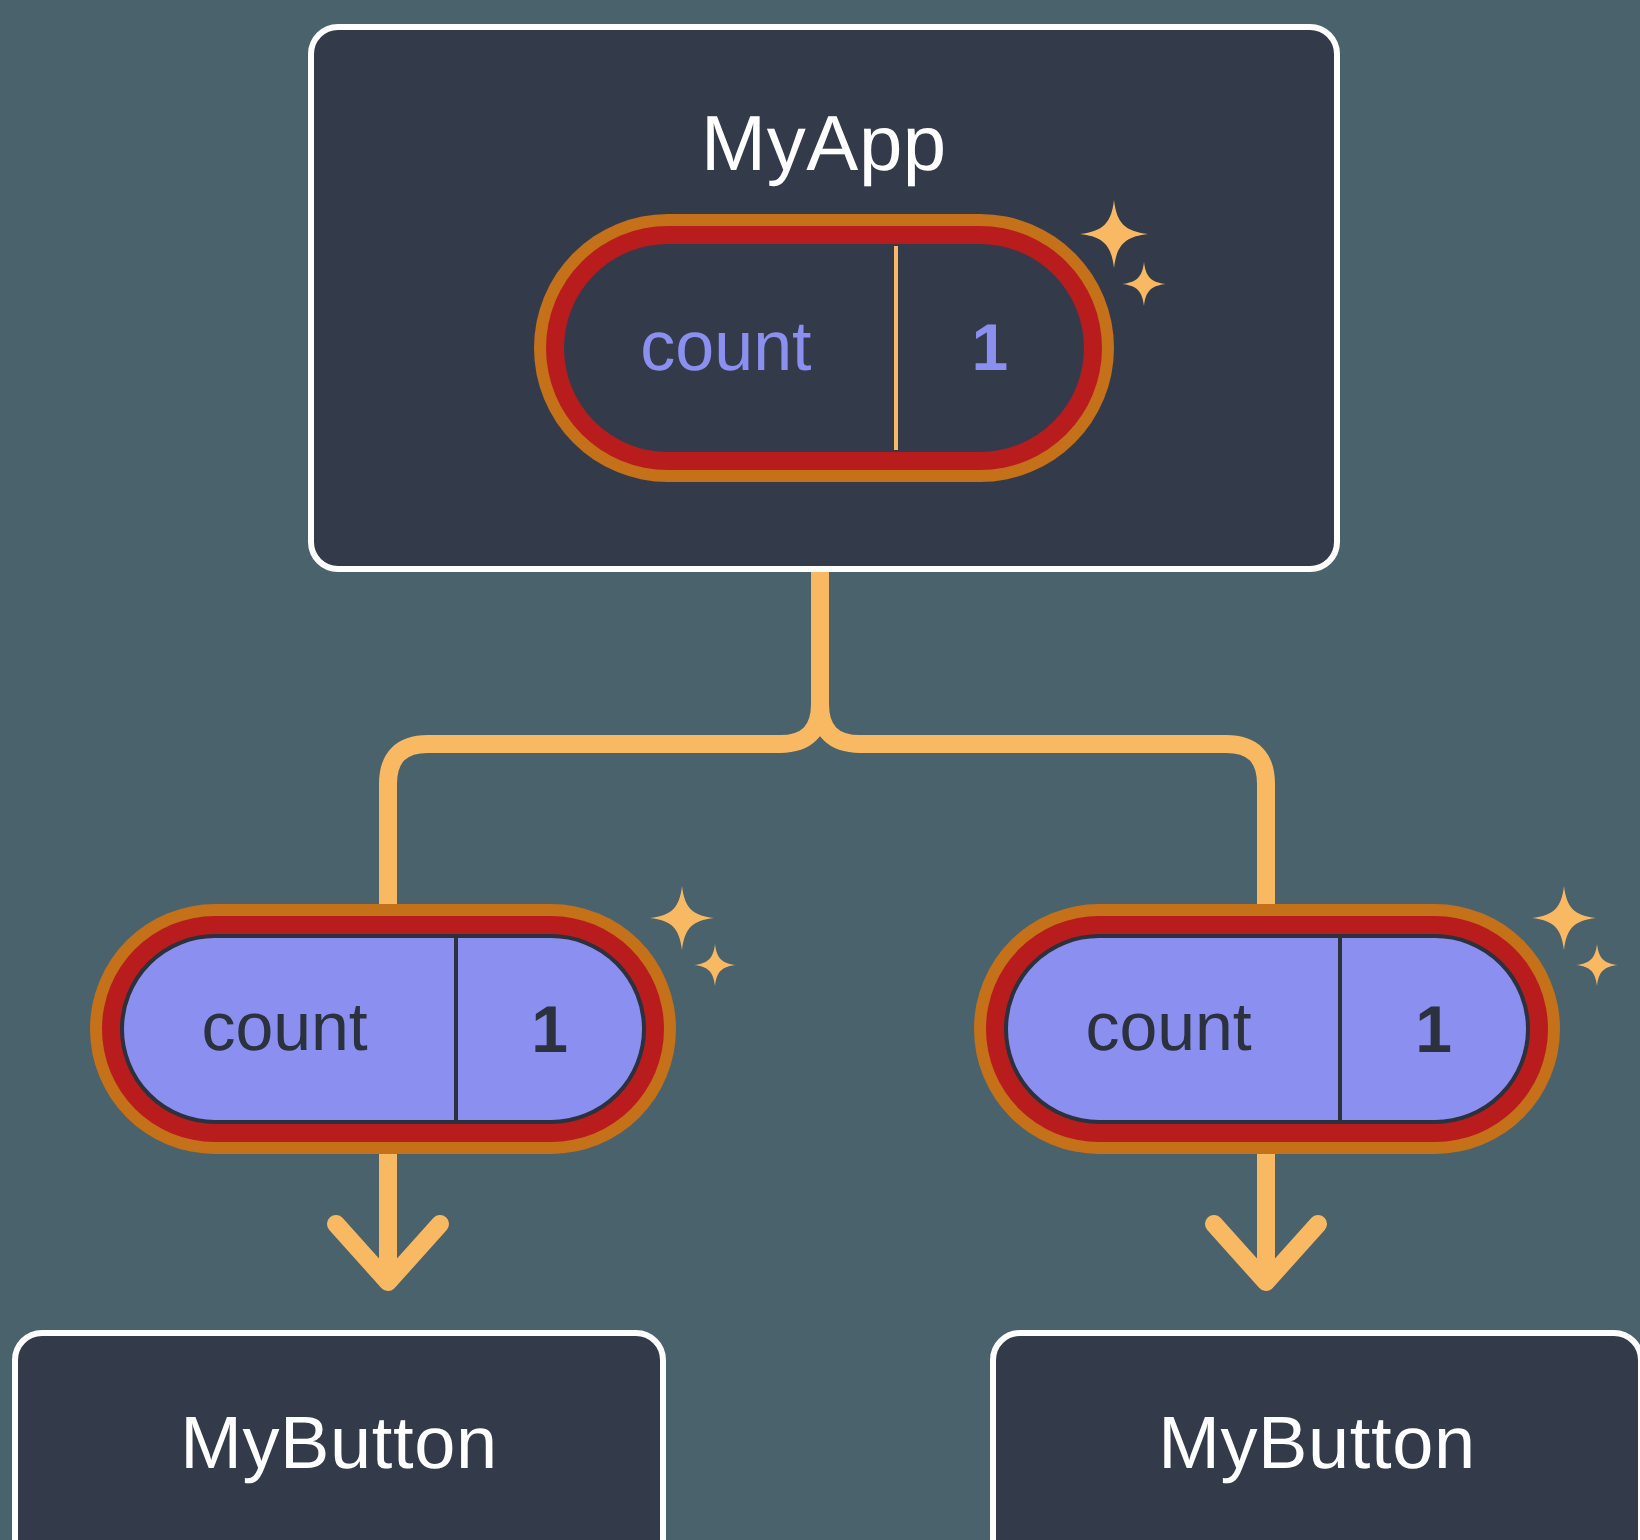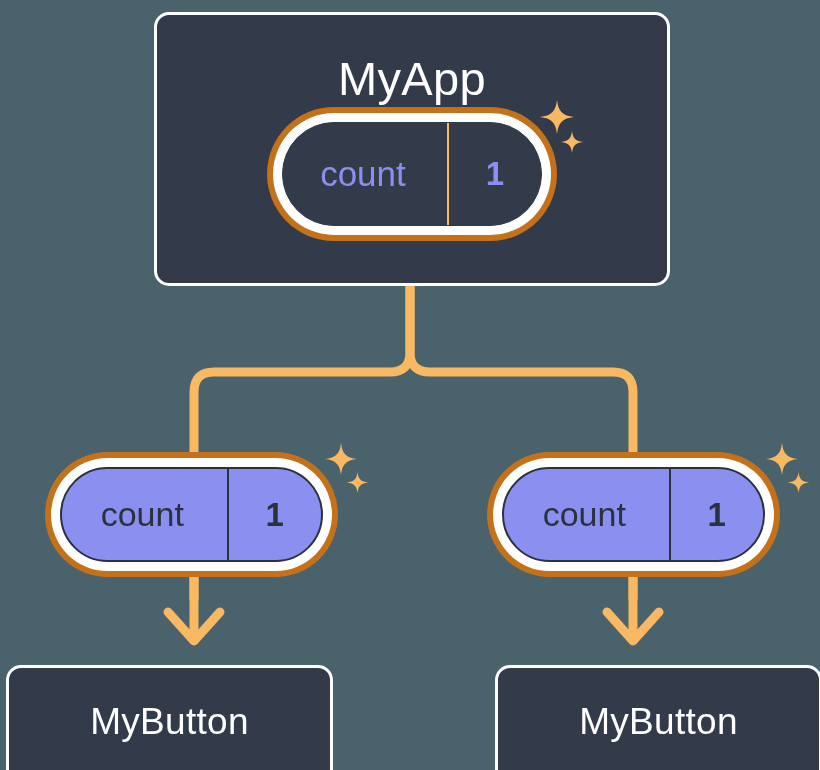--- a/index.html
+++ b/index.html
@@ -56,21 +56,21 @@
   }
 
   #card-myapp {
     left: 154px;
     top: 12px;
     width: 516px;
     height: 274px;
   }
   #card-myapp .card-title {
     top: 36px;
-    font-size: 47px;
+    font-size: 39px;
   }
 
   .card-mybutton {
     height: 122px;
     margin-top: 20px;
   }
   .card-mybutton .card-title {
     top: 33px;
     font-size: 37px;
   }
@@ -92,21 +92,21 @@
     z-index: 3;
     border-radius: 999px;
     background: #c4711a;              
     padding: 6px;
     display: flex;
   }
   .pill-mid {
     flex: 1;
     box-sizing: border-box;
     border-radius: 999px;
-    background: #ffffff;              
+    background: #b91c1c;              
     padding: 9px;
     display: flex;
   }
   .pill-inner {
     flex: 1;
     box-sizing: border-box;
     border-radius: 999px;
     display: flex;
     align-items: stretch;
     overflow: hidden;

